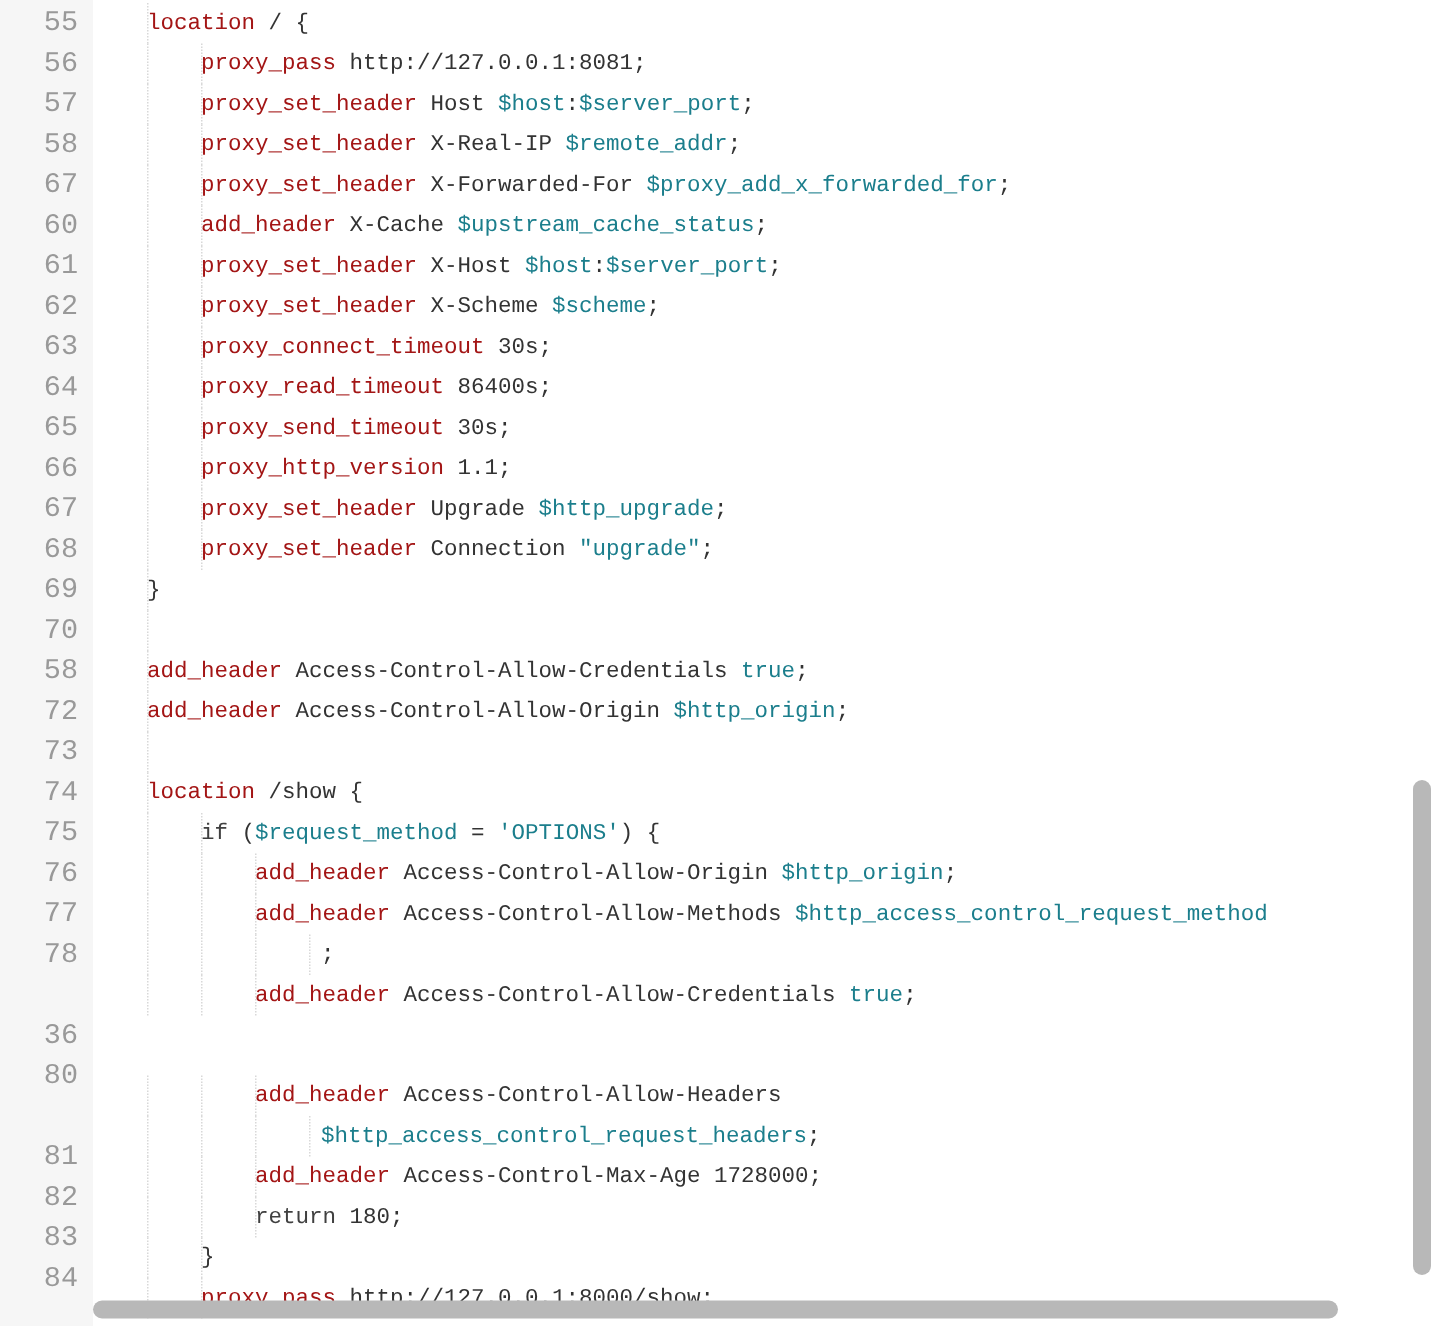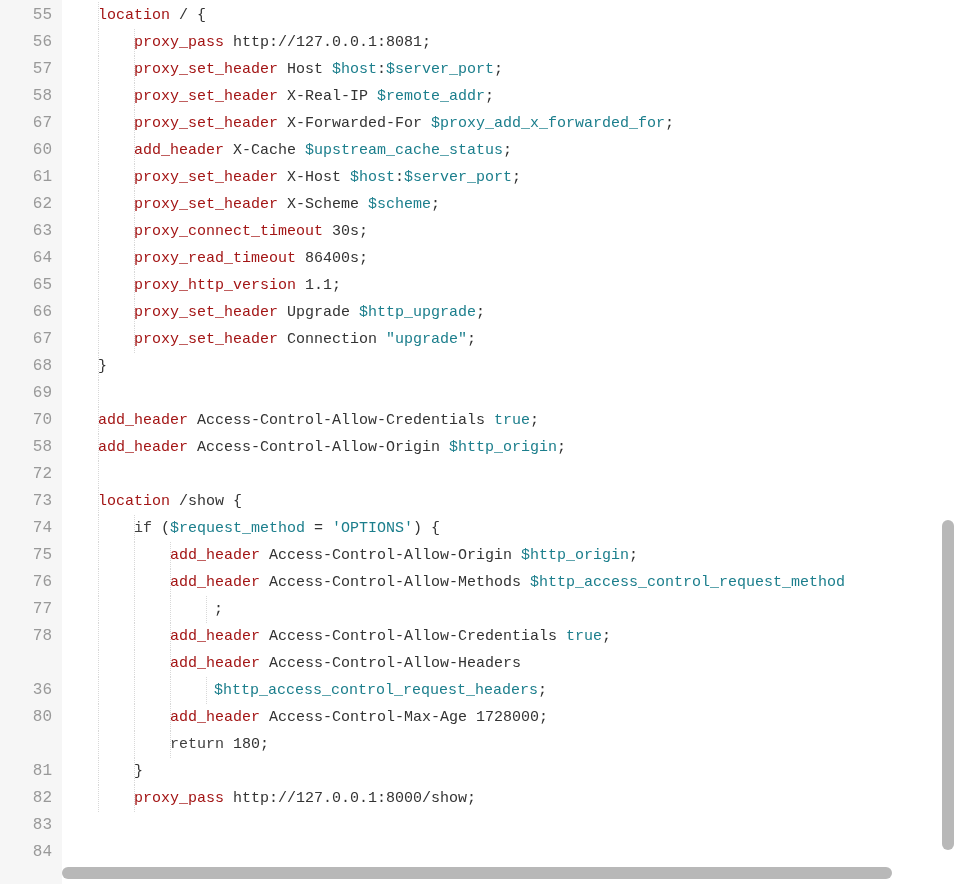--- a/index.html
+++ b/index.html
@@ -24,21 +24,21 @@
     color: #999999;
     text-align: right;
     padding-right: 10px;
     flex-shrink: 0;
     user-select: none;
     padding-top: 2px;
   }
   .gutter .ln {
     height: 27px;
     line-height: 27px;
-    font-size: 16px;
+    font-size: 19px;
   }
   .code-area {
     flex: 1;
     position: relative;
     overflow: hidden;
     padding-top: 2px;
   }
   .code-line {
     height: 27px;
     line-height: 27px;
@@ -145,35 +145,36 @@
         <div class="code-line" style="padding-left: 36px;"><div class="ig" style="left: 36px;"></div><span></span><span class="tk-dir">location</span><span class="tk-plain"> / {</span></div>
         <div class="code-line" style="padding-left: 72px;"><div class="ig" style="left: 36px;"></div><div class="ig" style="left: 72px;"></div><span></span><span class="tk-dir">proxy_pass</span><span class="tk-plain"> http://127.0.0.1:8081;</span></div>
         <div class="code-line" style="padding-left: 72px;"><div class="ig" style="left: 36px;"></div><div class="ig" style="left: 72px;"></div><span></span><span class="tk-dir">proxy_set_header</span><span class="tk-plain"> Host </span><span class="tk-var">$host</span><span class="tk-plain">:</span><span class="tk-var">$server_port</span><span class="tk-plain">;</span></div>
         <div class="code-line" style="padding-left: 72px;"><div class="ig" style="left: 36px;"></div><div class="ig" style="left: 72px;"></div><span></span><span class="tk-dir">proxy_set_header</span><span class="tk-plain"> X-Real-IP </span><span class="tk-var">$remote_addr</span><span class="tk-plain">;</span></div>
         <div class="code-line" style="padding-left: 72px;"><div class="ig" style="left: 36px;"></div><div class="ig" style="left: 72px;"></div><span></span><span class="tk-dir">proxy_set_header</span><span class="tk-plain"> X-Forwarded-For </span><span class="tk-var">$proxy_add_x_forwarded_for</span><span class="tk-plain">;</span></div>
         <div class="code-line" style="padding-left: 72px;"><div class="ig" style="left: 36px;"></div><div class="ig" style="left: 72px;"></div><span></span><span class="tk-dir">add_header</span><span class="tk-plain"> X-Cache </span><span class="tk-var">$upstream_cache_status</span><span class="tk-plain">;</span></div>
         <div class="code-line" style="padding-left: 72px;"><div class="ig" style="left: 36px;"></div><div class="ig" style="left: 72px;"></div><span></span><span class="tk-dir">proxy_set_header</span><span class="tk-plain"> X-Host </span><span class="tk-var">$host</span><span class="tk-plain">:</span><span class="tk-var">$server_port</span><span class="tk-plain">;</span></div>
         <div class="code-line" style="padding-left: 72px;"><div class="ig" style="left: 36px;"></div><div class="ig" style="left: 72px;"></div><span></span><span class="tk-dir">proxy_set_header</span><span class="tk-plain"> X-Scheme </span><span class="tk-var">$scheme</span><span class="tk-plain">;</span></div>
         <div class="code-line" style="padding-left: 72px;"><div class="ig" style="left: 36px;"></div><div class="ig" style="left: 72px;"></div><span></span><span class="tk-dir">proxy_connect_timeout</span><span class="tk-plain"> 30s;</span></div>
         <div class="code-line" style="padding-left: 72px;"><div class="ig" style="left: 36px;"></div><div class="ig" style="left: 72px;"></div><span></span><span class="tk-dir">proxy_read_timeout</span><span class="tk-plain"> 86400s;</span></div>
+        <div class="code-line" style="padding-left: 72px;"><div class="ig" style="left: 36px;"></div><div class="ig" style="left: 72px;"></div><span></span><span class="tk-dir">proxy_send_timeout</span><span class="tk-plain"> 30s;</span></div>
         <div class="code-line" style="padding-left: 72px;"><div class="ig" style="left: 36px;"></div><div class="ig" style="left: 72px;"></div><span></span><span class="tk-dir">proxy_http_version</span><span class="tk-plain"> 1.1;</span></div>
         <div class="code-line" style="padding-left: 72px;"><div class="ig" style="left: 36px;"></div><div class="ig" style="left: 72px;"></div><span></span><span class="tk-dir">proxy_set_header</span><span class="tk-plain"> Upgrade </span><span class="tk-var">$http_upgrade</span><span class="tk-plain">;</span></div>
         <div class="code-line" style="padding-left: 72px;"><div class="ig" style="left: 36px;"></div><div class="ig" style="left: 72px;"></div><span></span><span class="tk-dir">proxy_set_header</span><span class="tk-plain"> Connection </span><span class="tk-str">"upgrade"</span><span class="tk-plain">;</span></div>
         <div class="code-line" style="padding-left: 36px;"><div class="ig" style="left: 36px;"></div><span></span><span class="tk-plain">}</span></div>
         <div class="code-line" style="padding-left: 0px;"><div class="ig" style="left: 36px;"></div><span></span><span class="tk-plain"></span></div>
         <div class="code-line" style="padding-left: 36px;"><div class="ig" style="left: 36px;"></div><span></span><span class="tk-dir">add_header</span><span class="tk-plain"> Access-Control-Allow-Credentials </span><span class="tk-bool">true</span><span class="tk-plain">;</span></div>
         <div class="code-line" style="padding-left: 36px;"><div class="ig" style="left: 36px;"></div><span></span><span class="tk-dir">add_header</span><span class="tk-plain"> Access-Control-Allow-Origin </span><span class="tk-var">$http_origin</span><span class="tk-plain">;</span></div>
         <div class="code-line" style="padding-left: 0px;"><div class="ig" style="left: 36px;"></div><span></span><span class="tk-plain"></span></div>
         <div class="code-line" style="padding-left: 36px;"><div class="ig" style="left: 36px;"></div><span></span><span class="tk-dir">location</span><span class="tk-plain"> /show {</span></div>
         <div class="code-line" style="padding-left: 72px;"><div class="ig" style="left: 36px;"></div><div class="ig" style="left: 72px;"></div><span></span><span class="tk-kw">if</span><span class="tk-plain"> (</span><span class="tk-var">$request_method</span><span class="tk-plain"> = </span><span class="tk-str">'OPTIONS'</span><span class="tk-plain">) {</span></div>
         <div class="code-line" style="padding-left: 108px;"><div class="ig" style="left: 36px;"></div><div class="ig" style="left: 72px;"></div><div class="ig" style="left: 108px;"></div><span></span><span class="tk-dir">add_header</span><span class="tk-plain"> Access-Control-Allow-Origin </span><span class="tk-var">$http_origin</span><span class="tk-plain">;</span></div>
         <div class="code-line" style="padding-left: 108px;"><div class="ig" style="left: 36px;"></div><div class="ig" style="left: 72px;"></div><div class="ig" style="left: 108px;"></div><span></span><span class="tk-dir">add_header</span><span class="tk-plain"> Access-Control-Allow-Methods </span><span class="tk-var">$http_access_control_request_method</span></div>
         <div class="code-line" style="padding-left: 152px;"><div class="ig" style="left: 36px;"></div><div class="ig" style="left: 72px;"></div><div class="ig" style="left: 108px;"></div><div class="ig" style="left: 144px;"></div><span class="tk-plain">;</span></div>
         <div class="code-line" style="padding-left: 108px;"><div class="ig" style="left: 36px;"></div><div class="ig" style="left: 72px;"></div><div class="ig" style="left: 108px;"></div><span></span><span class="tk-dir">add_header</span><span class="tk-plain"> Access-Control-Allow-Credentials </span><span class="tk-bool">true</span><span class="tk-plain">;</span></div>
-        <div class="code-line" style="padding-left: 108px;"><div class="ig" style="left: 36px;"></div><div class="ig" style="left: 72px;"></div><div class="ig" style="left: 108px;"></div><span></span><span class="tk-dir">add_header</span><span class="tk-plain"> Access-Control-Allow-Headers</span></div>
+        <div class="code-line" style="padding-left: 108px; margin-top: 40px;"><div class="ig" style="left: 36px;"></div><div class="ig" style="left: 72px;"></div><div class="ig" style="left: 108px;"></div><span></span><span class="tk-dir">add_header</span><span class="tk-plain"> Access-Control-Allow-Headers</span></div>
         <div class="code-line" style="padding-left: 152px;"><div class="ig" style="left: 36px;"></div><div class="ig" style="left: 72px;"></div><div class="ig" style="left: 108px;"></div><div class="ig" style="left: 144px;"></div><span class="tk-var">$http_access_control_request_headers</span><span class="tk-plain">;</span></div>
         <div class="code-line" style="padding-left: 108px;"><div class="ig" style="left: 36px;"></div><div class="ig" style="left: 72px;"></div><div class="ig" style="left: 108px;"></div><span></span><span class="tk-dir">add_header</span><span class="tk-plain"> Access-Control-Max-Age 1728000;</span></div>
         <div class="code-line" style="padding-left: 108px;"><div class="ig" style="left: 36px;"></div><div class="ig" style="left: 72px;"></div><div class="ig" style="left: 108px;"></div><span></span><span class="tk-kw">return</span><span class="tk-plain"> 180;</span></div>
         <div class="code-line" style="padding-left: 72px;"><div class="ig" style="left: 36px;"></div><div class="ig" style="left: 72px;"></div><span></span><span class="tk-plain">}</span></div>
         <div class="code-line" style="padding-left: 72px;"><div class="ig" style="left: 36px;"></div><div class="ig" style="left: 72px;"></div><span></span><span class="tk-dir">proxy_pass</span><span class="tk-plain"> http://127.0.0.1:8000/show;</span></div>
       </div>
   </div>
 
   <div class="vscroll-track">
     <div class="vscroll-thumb"></div>

